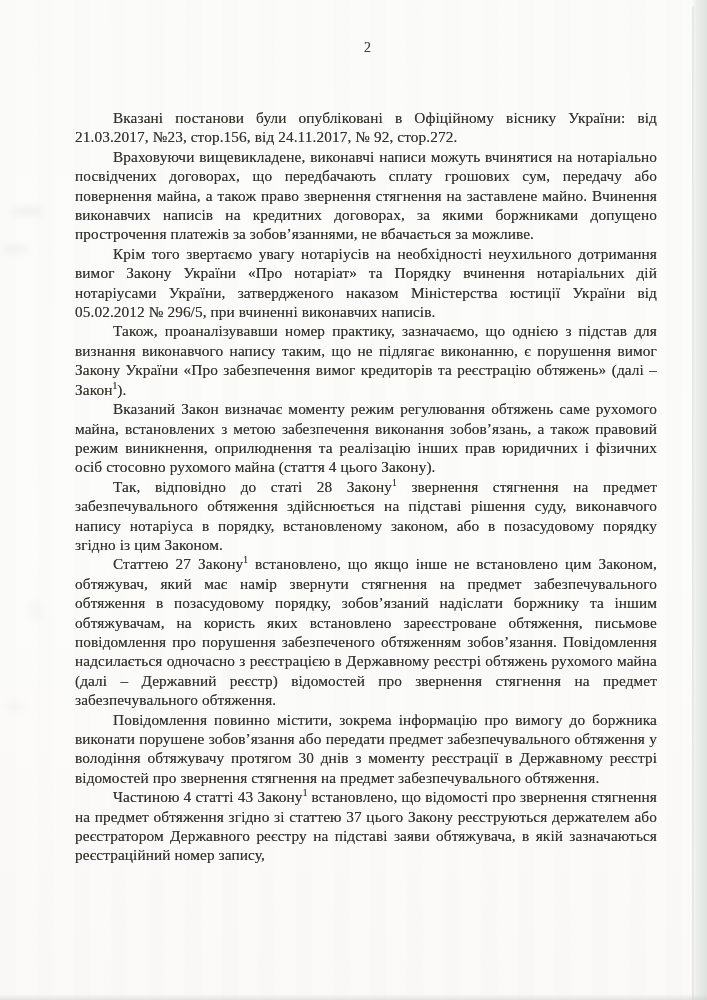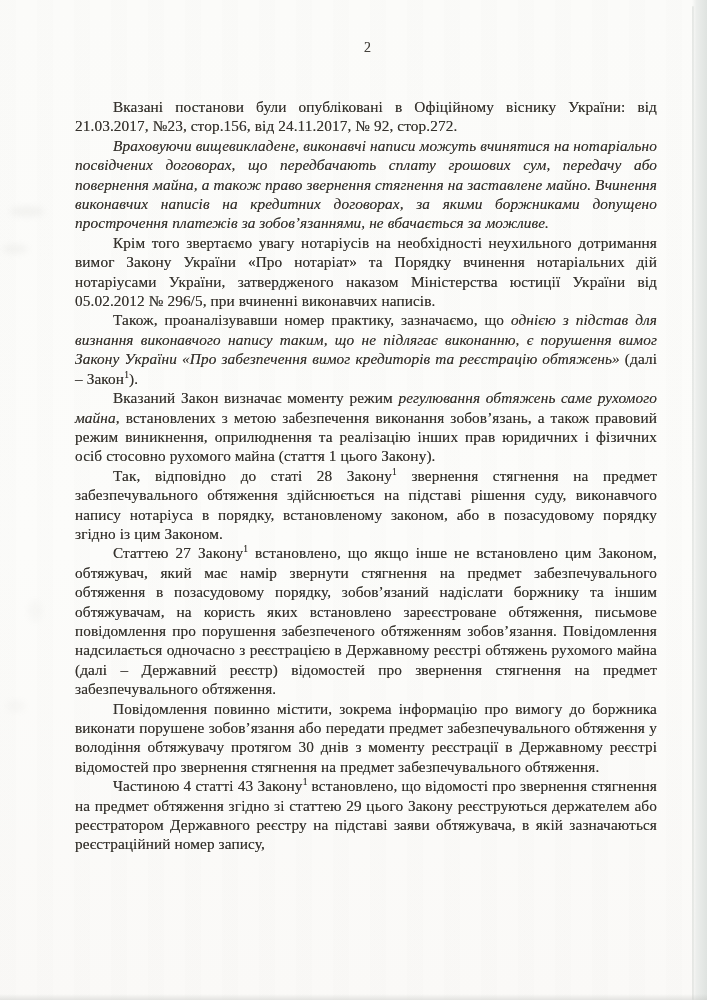--- a/index.html
+++ b/index.html
@@ -56,34 +56,34 @@
     top: 40px;
     left: 364px;
     font-size: 14px;
     color: #45423d;
     text-shadow: 0 0 0.6px rgba(70,66,60,0.55);
   }
 
   .text-block {
     position: absolute;
     left: 75px;
-    top: 97px;
+    top: 108px;
     width: 582px;
     font-size: 15.3px;
     line-height: 19.4px;
     text-align: justify;
     letter-spacing: 0.1px;
     text-shadow: 0 0 0.6px rgba(56,52,46,0.65);
   }
   .text-block p {
     margin: 0;
     text-indent: 38px;
   }
   .seg { font-style: normal; }
-  .seg.italic { font-style: italic; }
+  .seg.italic { }
   sup.seg {
     font-size: 9.5px;
     line-height: 0;
     vertical-align: super;
   }
 </style>
 </head>
 <body>
 
 <div class="scan-page">
@@ -93,29 +93,29 @@
   <div class="text-block">
 
     <p><span class="seg">Вказані постанови були опубліковані в Офіційному віснику України: від 21.03.2017, №23, стор.156, від 24.11.2017, № 92, стор.272.</span></p>
 
     <p><span class="seg italic">Враховуючи вищевикладене, виконавчі написи можуть вчинятися на нотаріально посвідчених договорах, що передбачають сплату грошових сум, передачу або повернення майна, а також право звернення стягнення на заставлене майно. Вчинення виконавчих написів на кредитних договорах, за якими боржниками допущено прострочення платежів за зобов’язаннями, не вбачається за можливе.</span></p>
 
     <p><span class="seg">Крім того звертаємо увагу нотаріусів на необхідності неухильного дотримання вимог Закону України «Про нотаріат» та Порядку вчинення нотаріальних дій нотаріусами України, затвердженого наказом Міністерства юстиції України від 05.02.2012 № 296/5, при вчиненні виконавчих написів.</span></p>
 
     <p><span class="seg">Також, проаналізувавши номер практику, зазначаємо, що </span><span class="seg italic">однією з підстав для визнання виконавчого напису таким, що не підлягає виконанню, є порушення вимог Закону України «Про забезпечення вимог кредиторів та реєстрацію обтяжень»</span><span class="seg"> (далі – Закон</span><sup class="seg">1</sup><span class="seg">).</span></p>
 
-    <p><span class="seg">Вказаний Закон визначає моменту режим </span><span class="seg italic">регулювання обтяжень саме рухомого майна</span><span class="seg">, встановлених з метою забезпечення виконання зобов’язань, а також правовий режим виникнення, оприлюднення та реалізацію інших прав юридичних і фізичних осіб стосовно рухомого майна (стаття 1 цього Закону).</span></p>
+    <p><span class="seg">Вказаний Закон визначає моменту режим </span><span class="seg italic">регулювання обтяжень саме рухомого майна</span><span class="seg">, встановлених з метою забезпечення виконання зобов’язань, а також правовий режим виникнення, оприлюднення та реалізацію інших прав юридичних і фізичних осіб стосовно рухомого майна (стаття 4 цього Закону).</span></p>
 
     <p><span class="seg">Так, відповідно до статі 28 Закону</span><sup class="seg">1</sup><span class="seg"> звернення стягнення на предмет забезпечувального обтяження здійснюється на підставі рішення суду, виконавчого напису нотаріуса в порядку, встановленому законом, або в позасудовому порядку згідно із цим Законом.</span></p>
 
     <p><span class="seg">Статтею 27 Закону</span><sup class="seg">1</sup><span class="seg"> встановлено, що якщо інше не встановлено цим Законом, обтяжувач, який має намір звернути стягнення на предмет забезпечувального обтяження в позасудовому порядку, зобов’язаний надіслати боржнику та іншим обтяжувачам, на користь яких встановлено зареєстроване обтяження, письмове повідомлення про порушення забезпеченого обтяженням зобов’язання. Повідомлення надсилається одночасно з реєстрацією в Державному реєстрі обтяжень рухомого майна (далі – Державний реєстр) відомостей про звернення стягнення на предмет забезпечувального обтяження.</span></p>
 
     <p><span class="seg">Повідомлення повинно містити, зокрема інформацію про вимогу до боржника виконати порушене зобов’язання або передати предмет забезпечувального обтяження у володіння обтяжувачу протягом 30 днів з моменту реєстрації в Державному реєстрі відомостей про звернення стягнення на предмет забезпечувального обтяження.</span></p>
 
-    <p><span class="seg">Частиною 4 статті 43 Закону</span><sup class="seg">1</sup><span class="seg"> встановлено, що відомості про звернення стягнення на предмет обтяження згідно зі статтею 29 цього Закону реєструються держателем або реєстратором Державного реєстру на підставі заяви обтяжувача, в якій зазначаються реєстраційний номер запису,</span></p>
+    <p><span class="seg">Частиною 4 статті 43 Закону</span><sup class="seg">1</sup><span class="seg"> встановлено, що відомості про звернення стягнення на предмет обтяження згідно зі статтею 37 цього Закону реєструються держателем або реєстратором Державного реєстру на підставі заяви обтяжувача, в якій зазначаються реєстраційний номер запису,</span></p>
 
   </div>
 
   <div class="smudge s1"></div>
   <div class="smudge s2"></div>
   <div class="smudge s3"></div>
   <div class="smudge s4"></div>
   <div class="edge-right-line"></div>
   <div class="edge-right"></div>
   <div class="edge-bottom"></div>

